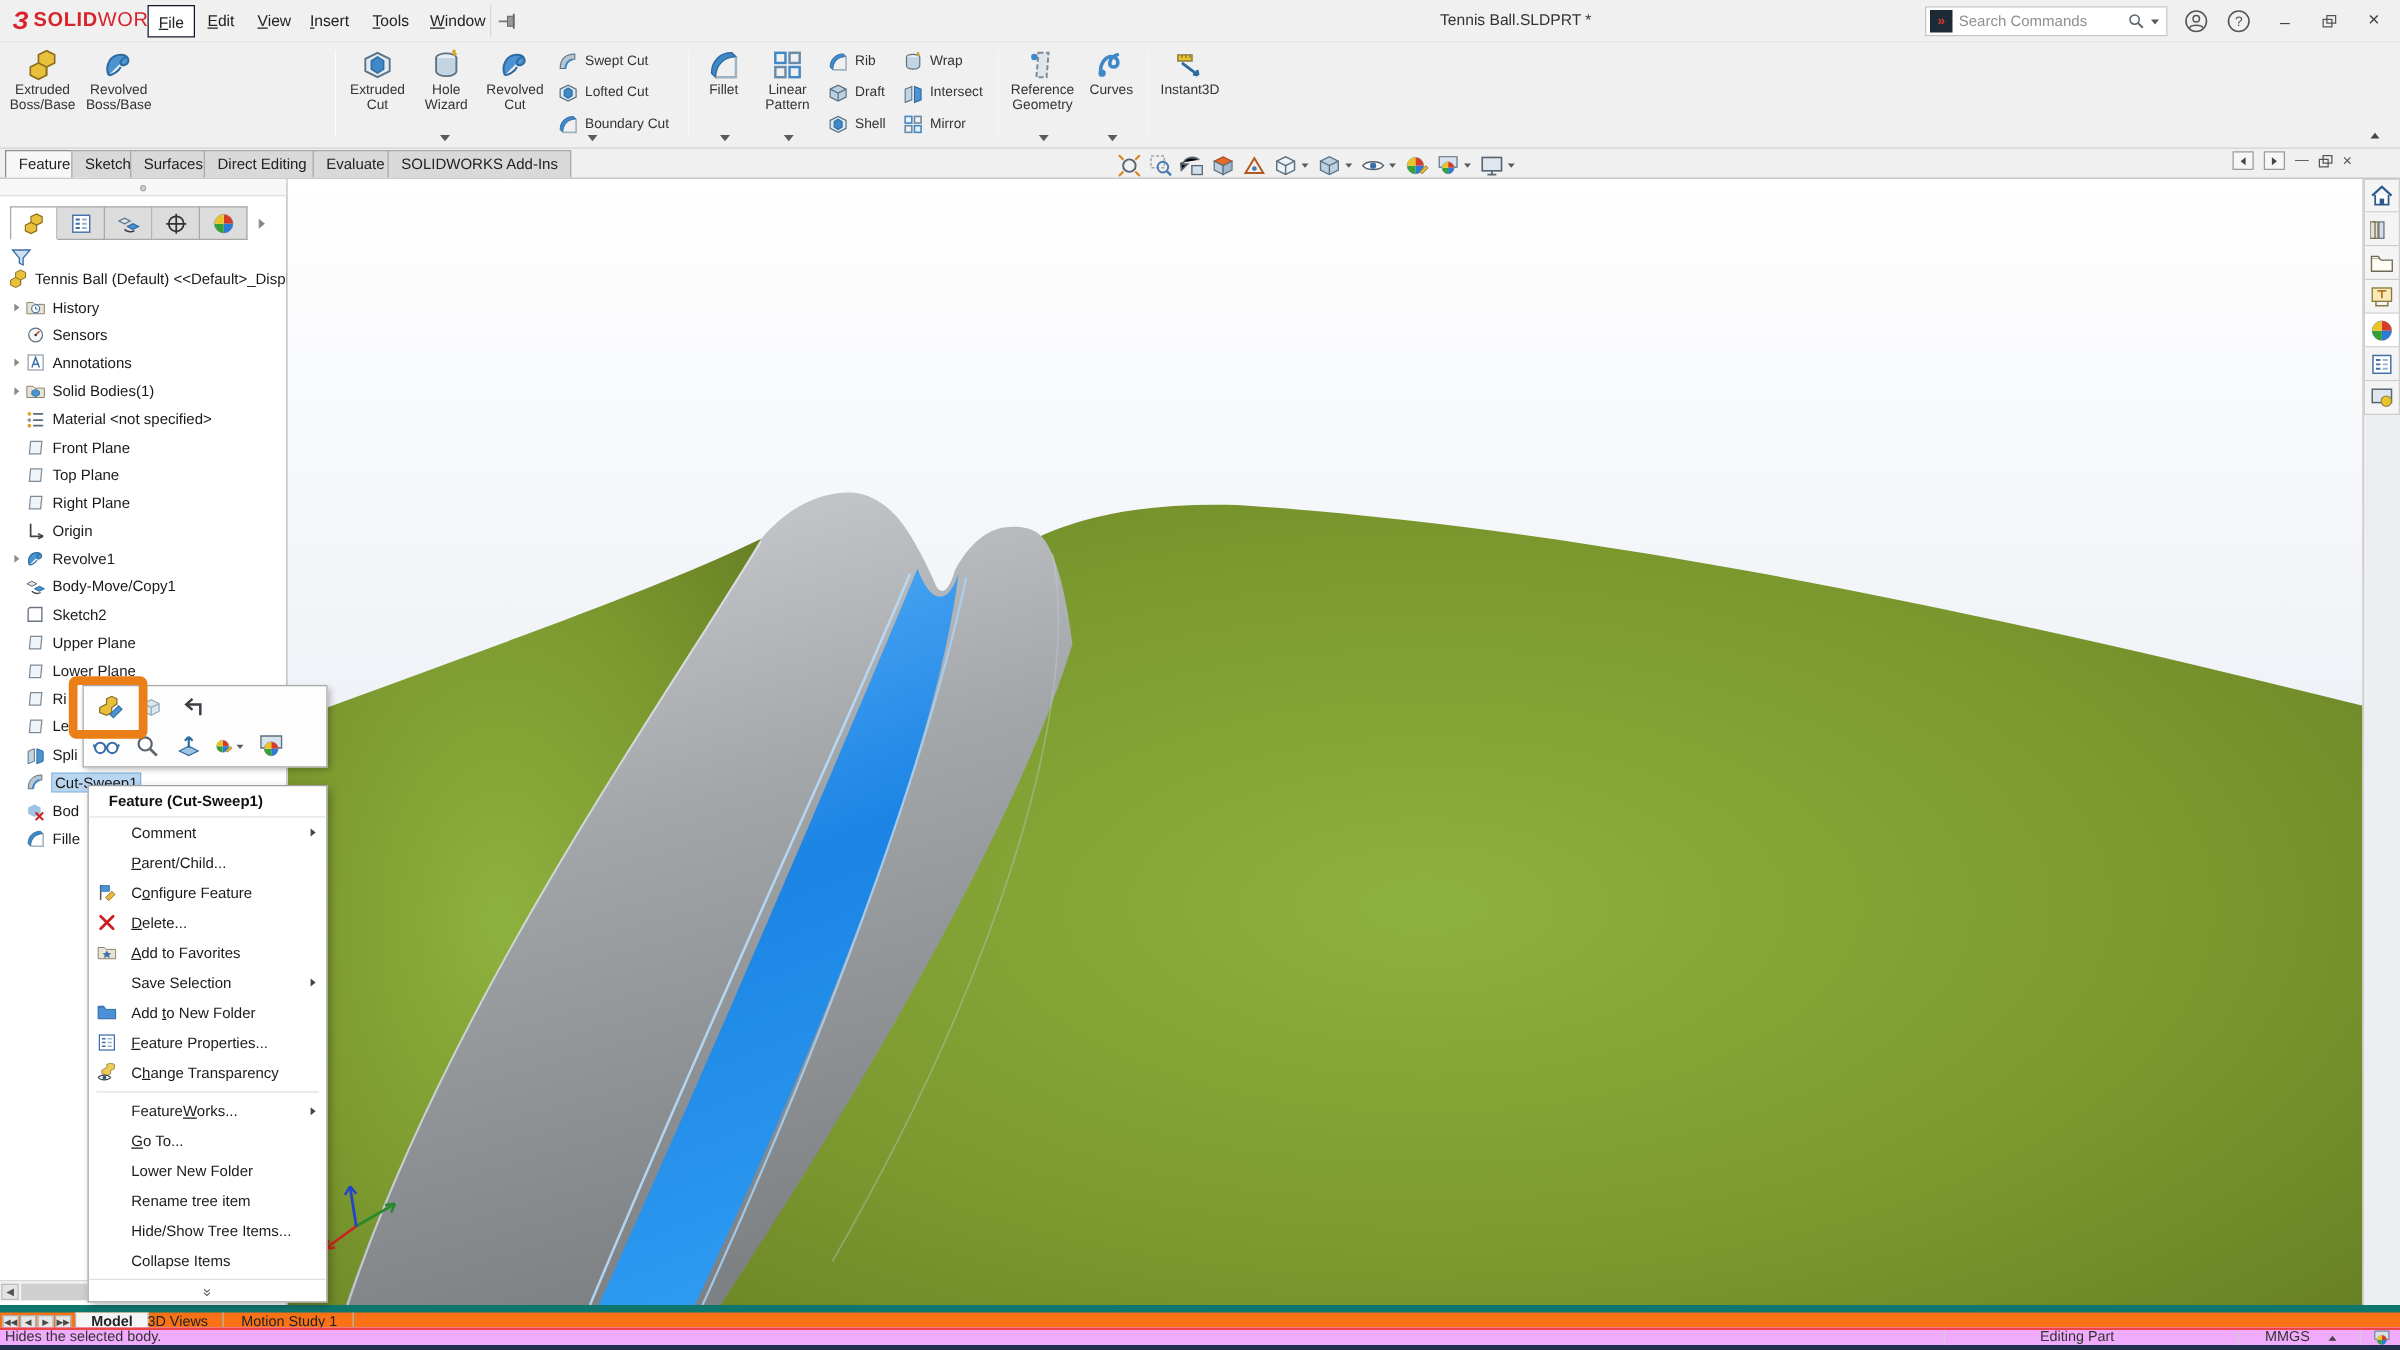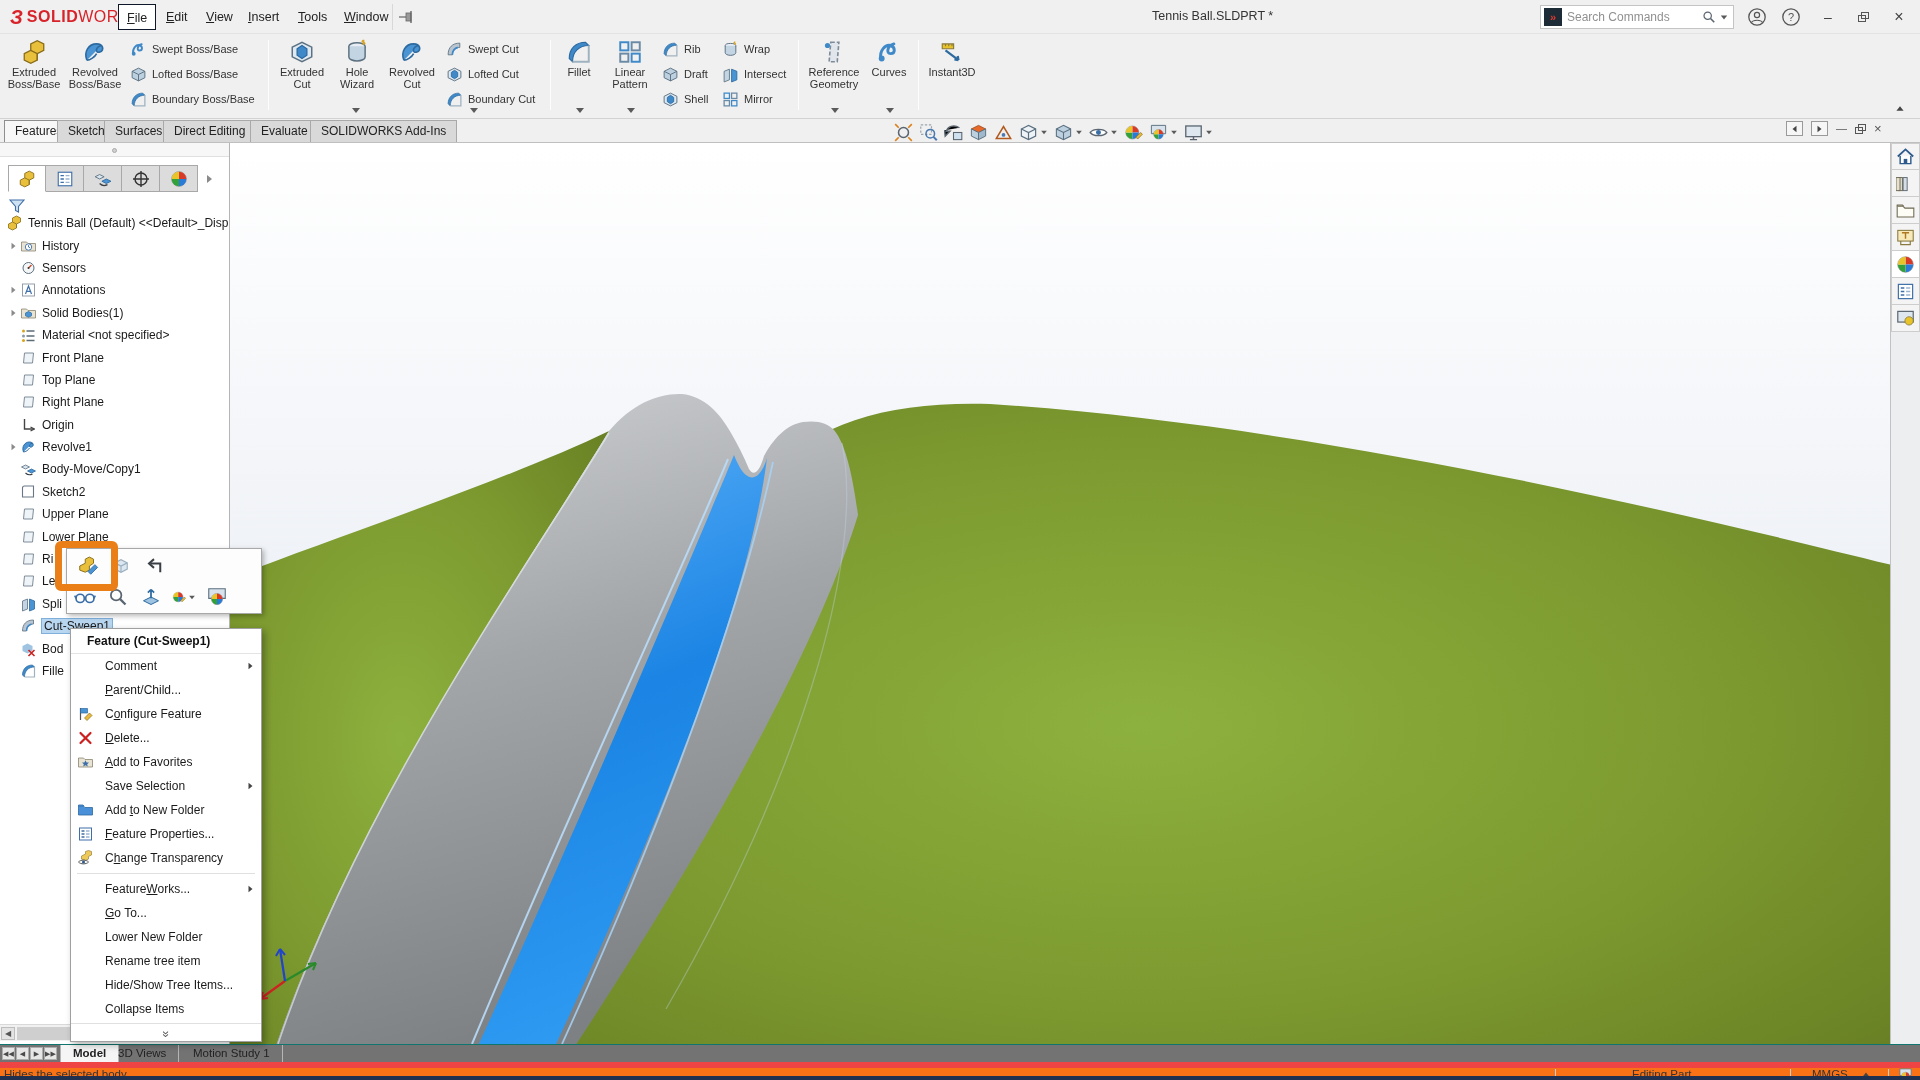--- a/index.html
+++ b/index.html
@@ -124,29 +124,29 @@
   .mitem .micon { width:18px; height:16px; margin-left:6px; flex:none; }
   .mitem .mico-none { width:18px; margin-left:6px; flex:none; }
   .mitem .mlabel { margin-left:10px; white-space:nowrap; }
   .mitem .msub { position:absolute; right:8px; }
   .menu-sep { height:1px; background:#e0e0e0; margin:3px 6px; }
   #menu-chevron { height:18px; display:flex; align-items:center; justify-content:center;
     border-top:1px solid #e0e0e0; margin-top:2px; color:#555; }
   #menu-chevron span { transform:rotate(90deg); font-size:12px; letter-spacing:-2px; display:block; }
 
   
-  #modeltabs { position:absolute; left:0; top:1044px; width:1920px; height:18px; background:#737373;
-    border-top:1px solid #0f766e; z-index:30; font-size:11.5px; }
+  #modeltabs { position:absolute; left:0; top:1044px; width:1920px; height:18px; background:#f97316;
+    border-top:6px solid #0f766e; z-index:30; font-size:11.5px; }
   .navbtn { position:absolute; top:2px; width:13px; height:13px; background:#e6e6e6; border:1px solid #adadad;
     color:#4a4a4a; font-size:7px; text-align:center; line-height:12px; }
   .mtab { position:absolute; top:0; height:17px; line-height:17px; padding:0 12px; color:#222;
     border-right:1px solid #b5b5b5; }
   .mtab.active { background:#f5f5f5; font-weight:bold; border-left:1px solid #b5b5b5; }
-  #statusbar { position:absolute; left:0; top:1062px; width:1920px; height:14px; background:#f97316;
-    border-top:6px solid #ef4444; font-size:11.5px; color:#333; z-index:30; }
+  #statusbar { position:absolute; left:0; top:1062px; width:1920px; height:14px; background:#f0abfc;
+    border-top:2px solid #ef4444; font-size:11.5px; color:#333; z-index:30; }
   #bottomstrip { position:absolute; left:0; top:1076px; width:1920px; height:4px; background:#20304f; z-index:31; }
   .sb-sep { position:absolute; top:1px; width:1px; height:12px; background:#d0d0d0; }
 
   svg.i { display:block; }
 </style>
 </head>
 <body>
 
 <svg width="0" height="0" style="position:absolute">
   <defs>
@@ -435,40 +435,20 @@
       </svg>
     <div class="rlabel">Extruded
 Boss/Base</div>
   </div>
   <div class="rib-big" style="left:64px; width:62px">
     <svg class="i ricon" width="26" height="26" viewBox="0 0 16 16">
         <use href="#s-revolve"></use>
       </svg>
     <div class="rlabel">Revolved
 Boss/Base</div>
-  </div>
-  <div class="rib-col" style="left:130px; top:4px">
-    <div class="rib-row">
-      <svg class="i" width="17" height="17" viewBox="0 0 16 16">
-          <use href="#s-swirl"></use>
-        </svg>
-      <span class="rlabel">Swept Boss/Base</span>
-    </div>
-    <div class="rib-row" style="margin-top:3px">
-      <svg class="i" width="17" height="17" viewBox="0 0 16 16">
-          <use href="#s-cube"></use>
-        </svg>
-      <span class="rlabel">Lofted Boss/Base</span>
-    </div>
-    <div class="rib-row" style="margin-top:3px">
-      <svg class="i" width="17" height="17" viewBox="0 0 16 16">
-          <use href="#s-fillet"></use>
-        </svg>
-      <span class="rlabel">Boundary Boss/Base</span>
-    </div>
   </div>
   <div class="rib-div" style="left:268px"></div>
 
   <div class="rib-big" style="left:274px; width:56px">
     <svg class="i ricon" width="26" height="26" viewBox="0 0 16 16">
         <use href="#s-cut"></use>
       </svg>
     <div class="rlabel">Extruded
 Cut</div>
   </div>

